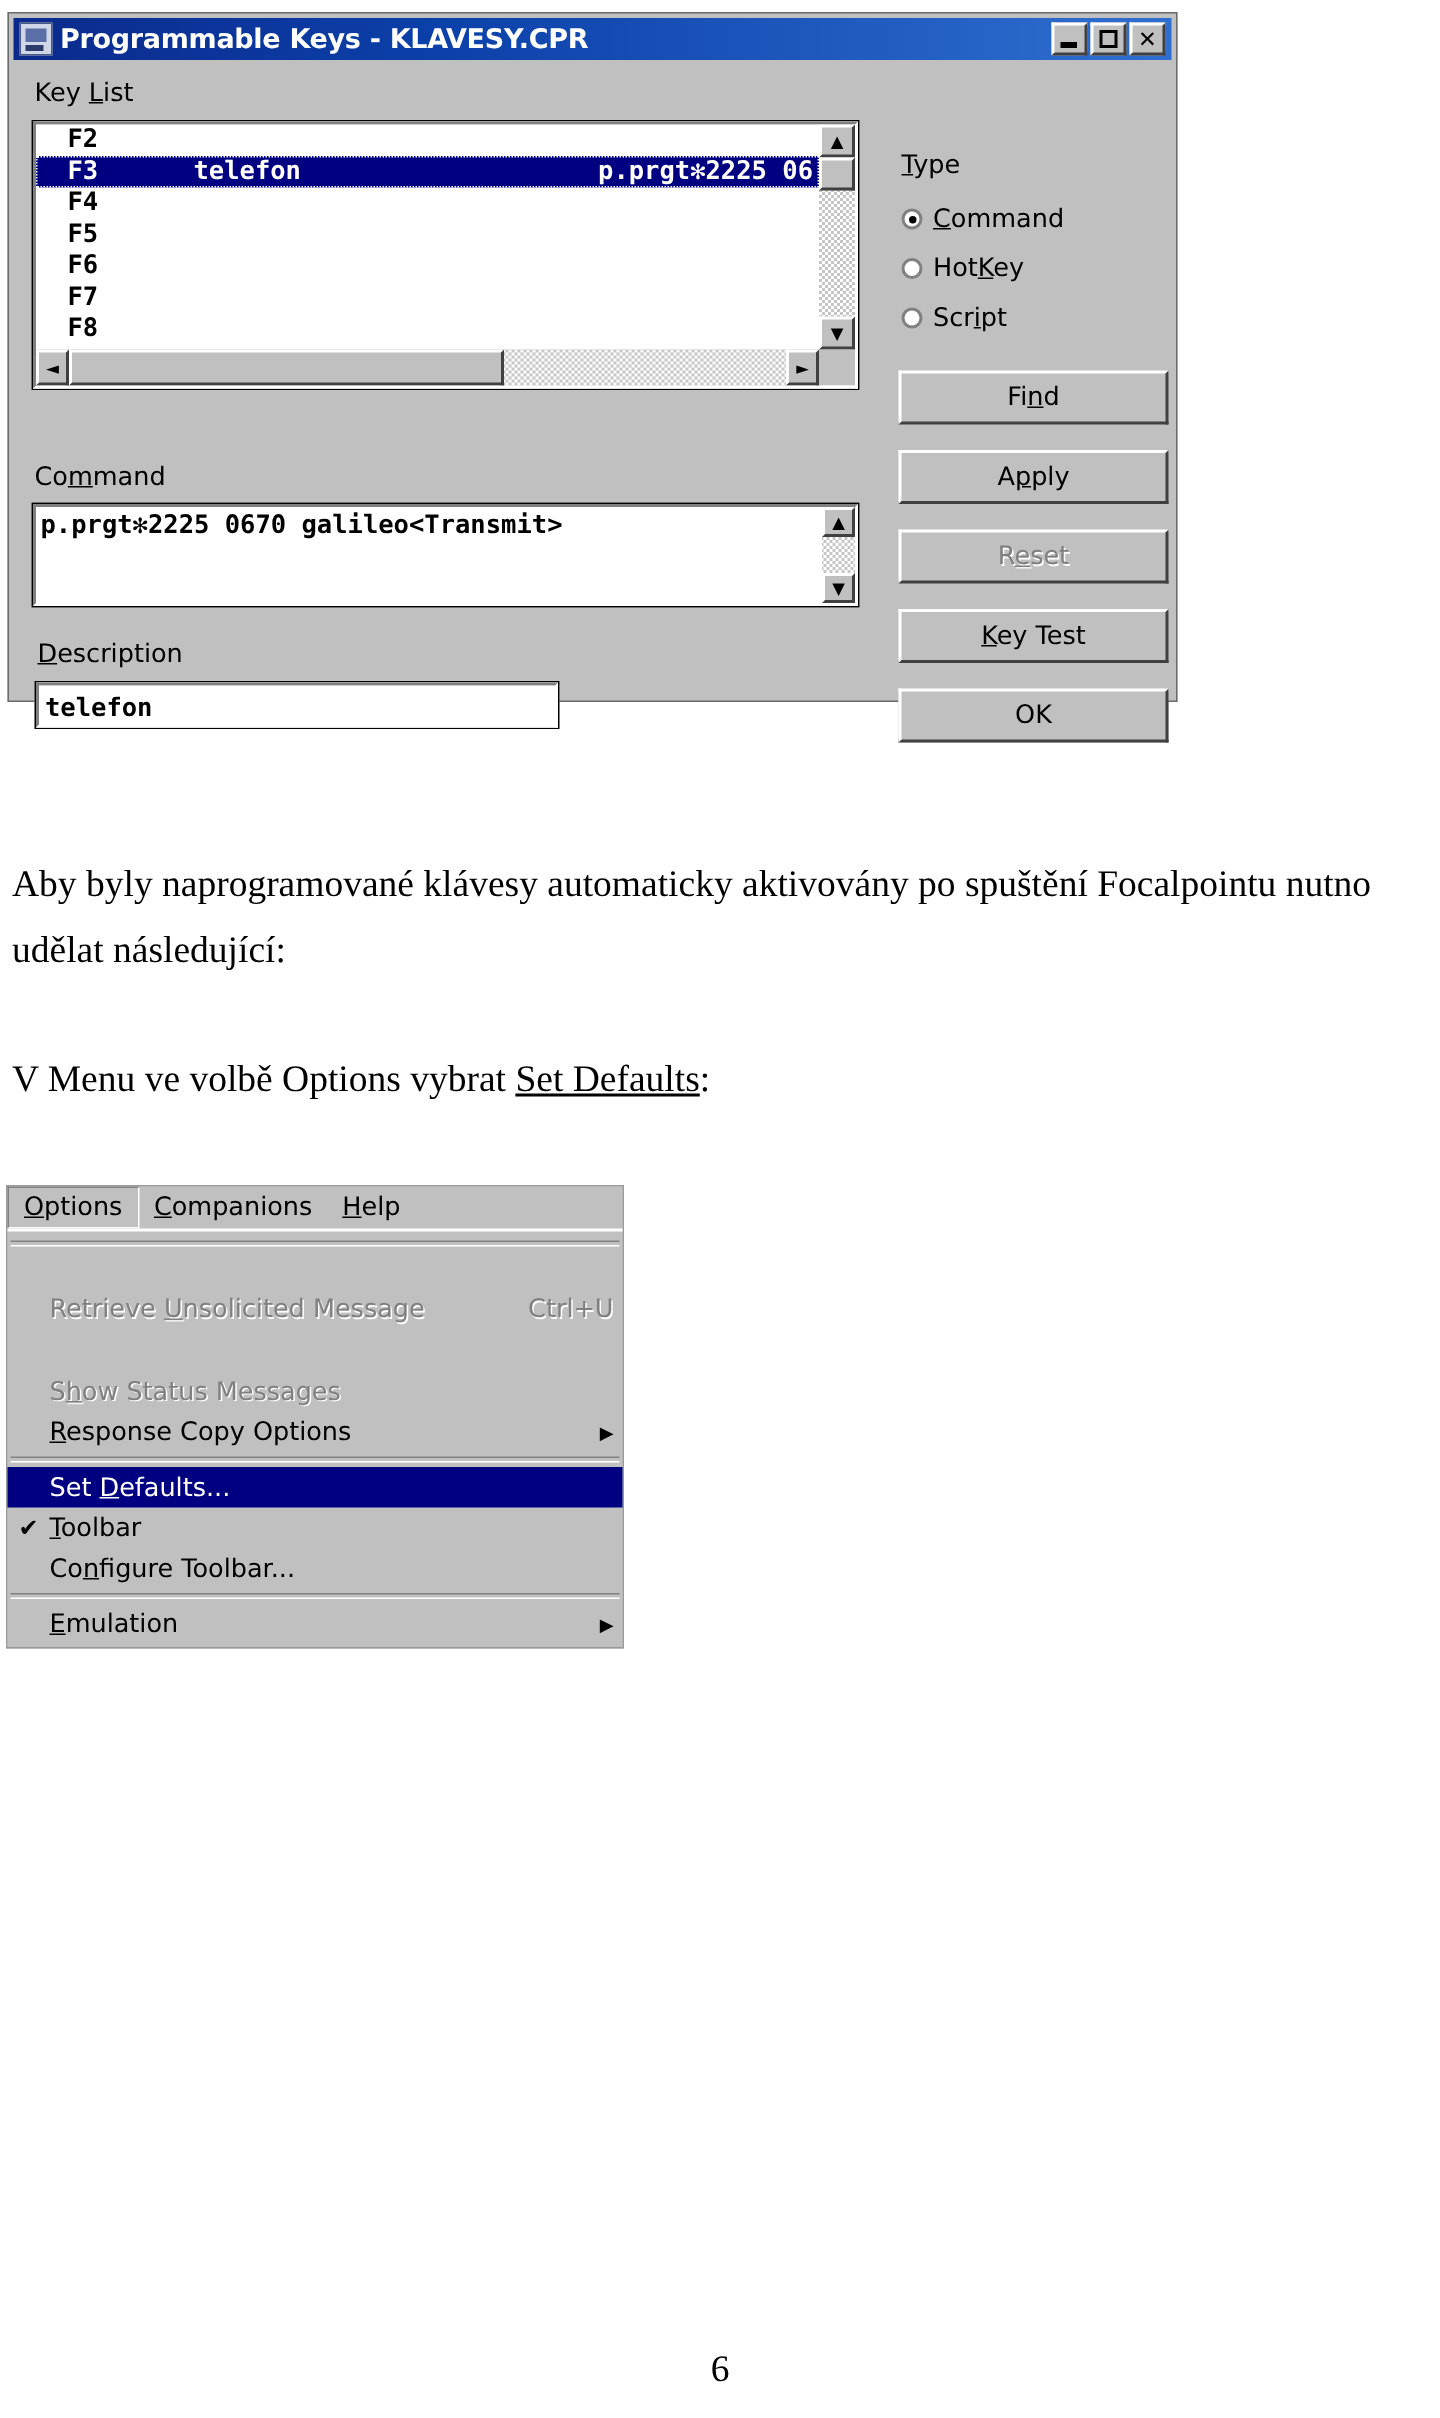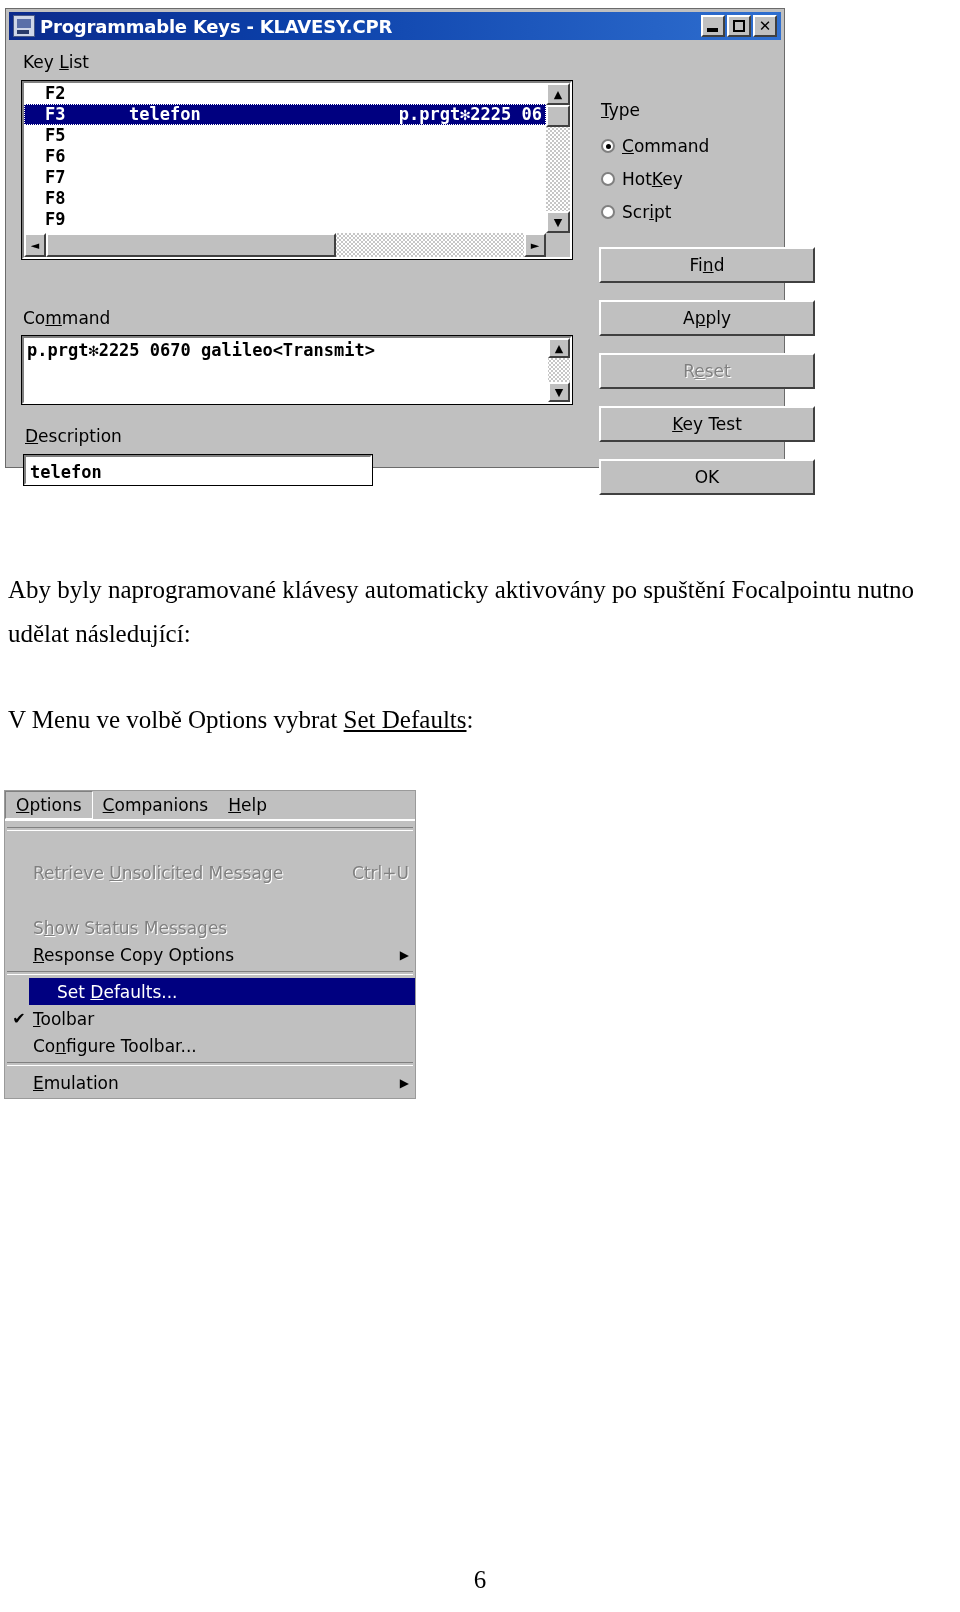--- a/index.html
+++ b/index.html
@@ -251,21 +251,21 @@
     width: 5px; height: 5px;
     margin: -2.5px 0 0 -2.5px;
     border-radius: 50%;
     background: #000;
   }
 
   
   .win-btn {
     position: absolute;
     left: 590px;
-    width: 216px;
+    width: 180px;
     height: 36px;
     background: #c0c0c0;
     border-top: 2px solid #ffffff;
     border-left: 2px solid #ffffff;
     border-right: 2px solid #404040;
     border-bottom: 2px solid #404040;
     box-sizing: border-box;
     display: flex; align-items: center; justify-content: center;
     font-family: "DejaVu Sans", sans-serif;
     font-size: 17px;
@@ -335,21 +335,21 @@
     width: 28px;
     flex: 0 0 auto;
     text-align: center;
     font-size: 16px;
     color: #000;
   }
   .menu-item .mi-label { flex: 1 1 auto; }
   .menu-item .mi-accel { flex: 0 0 auto; padding-left: 16px; }
   .menu-item .mi-arrow { flex: 0 0 auto; padding-left: 10px; font-size: 12px; }
   .menu-item.disabled { color: #808080; text-shadow: 1px 1px 0 #ffffff; margin-top: 28px; }
-  .menu-item.highlight { background: #000080; color: #ffffff; margin-left: 24px; }
+  .menu-item.highlight { background: #000080; color: #ffffff; }
   .menu-sep {
     height: 2px;
     margin: 3px 2px;
     border-top: 1px solid #808080;
     border-bottom: 1px solid #ffffff;
   }
 
   
   #page-number {
     position: absolute;
@@ -396,20 +396,25 @@
             <span class="k-name">F2</span>
             <span class="k-desc"></span>
             <span class="k-cmd"></span>
           </div>
           <div class="key-row selected">
             <span class="k-name">F3</span>
             <span class="k-desc">telefon</span>
             <span class="k-cmd">p.prgt✻2225  06</span>
           </div>
           <div class="key-row">
+            <span class="k-name">F4</span>
+            <span class="k-desc"></span>
+            <span class="k-cmd"></span>
+          </div>
+          <div class="key-row">
             <span class="k-name">F5</span>
             <span class="k-desc"></span>
             <span class="k-cmd"></span>
           </div>
           <div class="key-row">
             <span class="k-name">F6</span>
             <span class="k-desc"></span>
             <span class="k-cmd"></span>
           </div>
           <div class="key-row">

